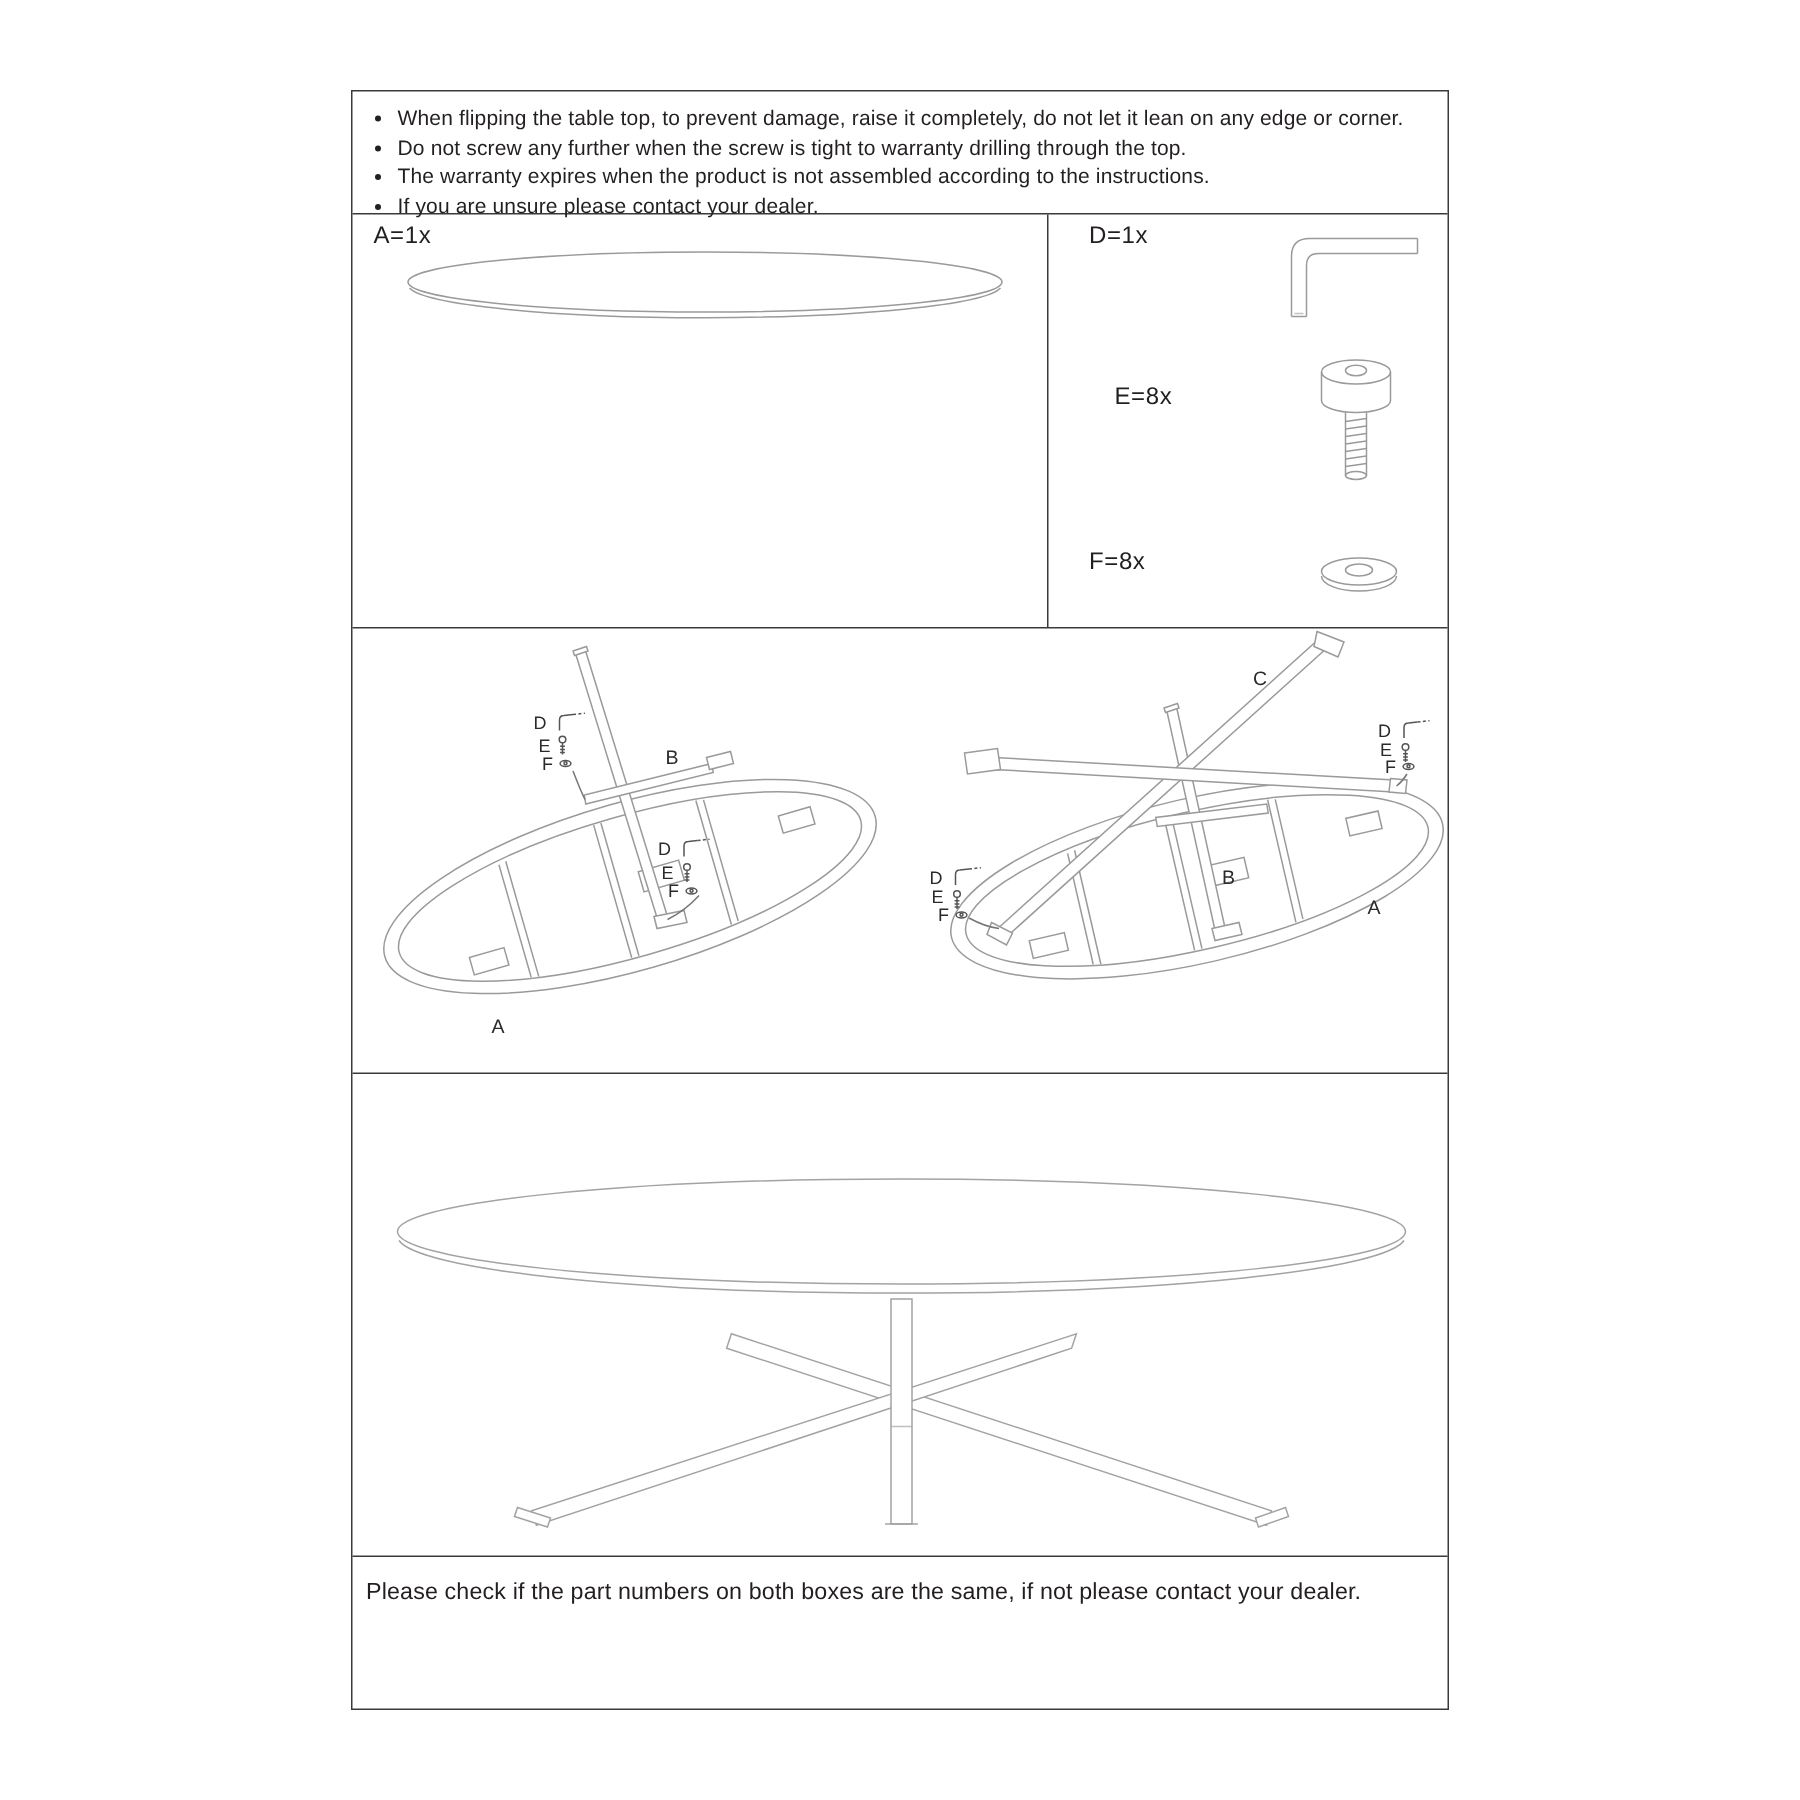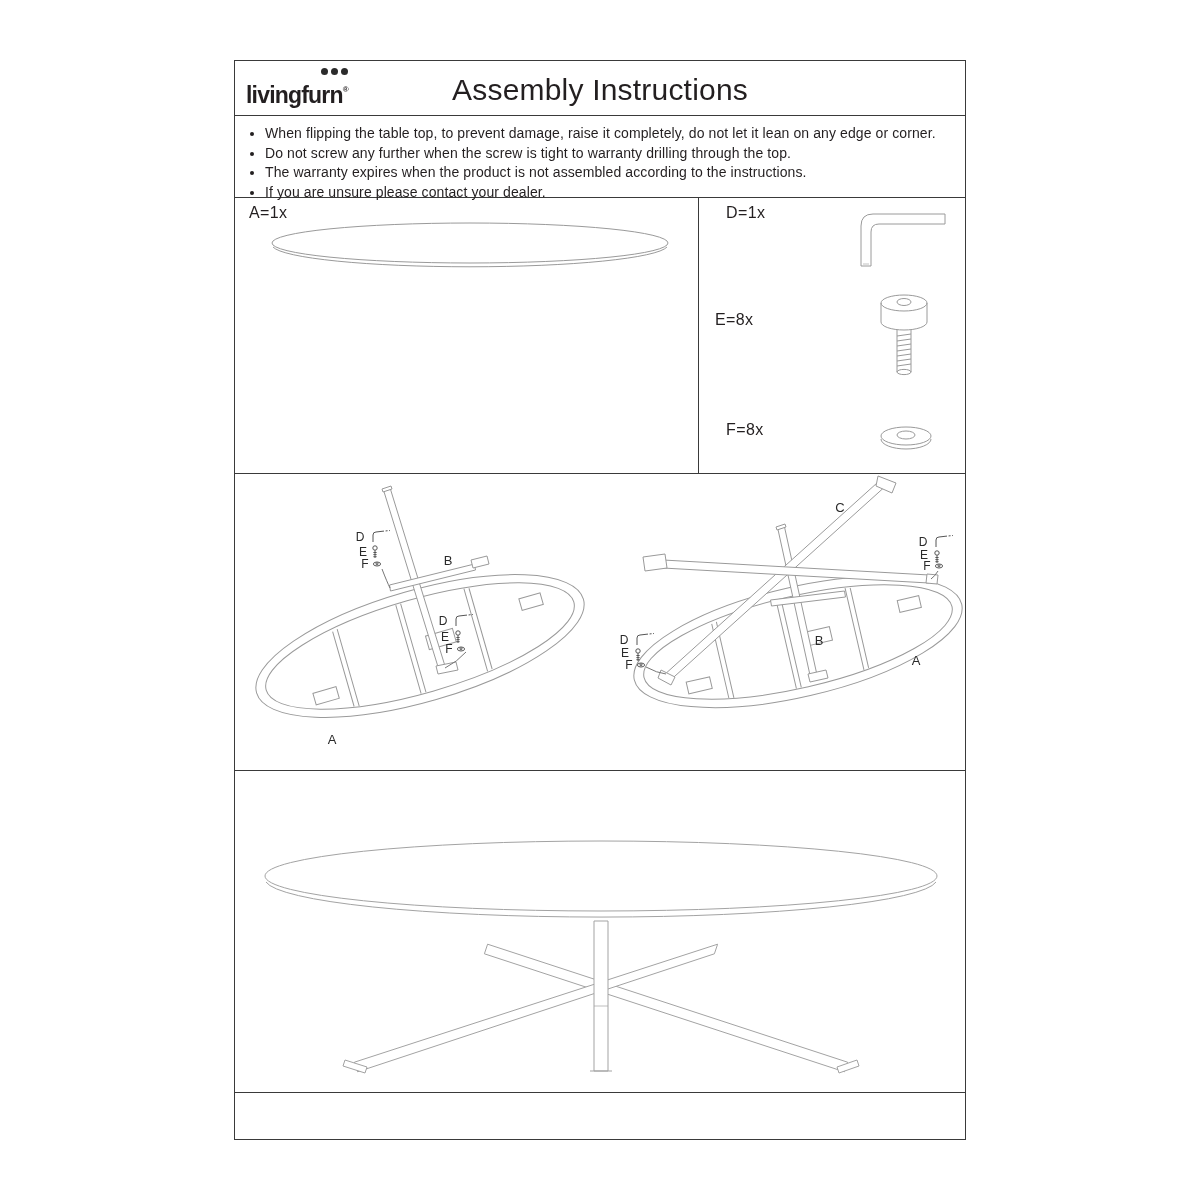--- a/index.html
+++ b/index.html
@@ -29,51 +29,40 @@
   .cell-a{height:94px;border-bottom:1px solid #3a3a3a;box-sizing:border-box;position:relative;}
   .parts-row{flex:1;display:flex;}
   .cell-b{width:173px;border-right:1px solid #3a3a3a;box-sizing:border-box;position:relative;}
   .cell-c{flex:1;position:relative;}
   .parts-right{flex:1;position:relative;}
   .part-label{font-size:16px;letter-spacing:0.4px;}
   .cell-a .part-label{position:absolute;left:14px;top:6px;}
   .cell-b .part-label{position:absolute;left:20px;bottom:13px;}
   .cell-c .part-label{position:absolute;left:17px;top:14px;}
   .lbl-d{position:absolute;left:27px;top:6px;}
-  .lbl-e{position:absolute;left:16px;top:113px;}
+  .lbl-e{position:absolute;left:44px;top:113px;}
   .lbl-f{position:absolute;left:27px;top:223px;text-align:center;}
   .svg-abs{position:absolute;}
   
   .assembly{position:relative;height:297px;border-bottom:1px solid #3a3a3a;box-sizing:border-box;overflow:hidden;}
   .assembly > svg{position:absolute;left:0;top:0;}
   .dlabel{position:absolute;font-size:12px;color:#2a2a2a;line-height:1;transform:translate(-50%,-50%);}
   .dlabel.big{font-size:13px;}
   
   .final{position:relative;height:322px;border-bottom:1px solid #3a3a3a;box-sizing:border-box;overflow:hidden;}
   
   .footer{height:47px;display:flex;align-items:center;padding-left:9px;box-sizing:border-box;}
   .footer span{font-size:15.5px;letter-spacing:0.1px;}
   svg{display:block;}
 </style>
 </head>
 <body>
 
 <div class="doc">
 
-  <div class="header">
-    <div class="logo">
-      <span>livingfurn</span><span class="reg">®</span>
-    </div>
-    <div class="logo-dots">
-      <i></i>
-      <i></i>
-      <i></i>
-    </div>
-    <div class="title">Assembly Instructions</div>
-  </div>
 
   <ul class="notes">
     <li>When flipping the table top, to prevent damage, raise it completely, do not let it lean on any edge or corner.</li>
     <li>Do not screw any further when the screw is tight to warranty drilling through the top.</li>
     <li>The warranty expires when the product is not assembled according to the instructions.</li>
     <li>If you are unsure please contact your dealer.</li>
   </ul>
 
   <div class="parts">
     <div class="parts-left">
@@ -240,14 +229,17 @@
         <polygon points="604,302 624,295 622,289 602,296"></polygon>
         <polygon points="482.6,173.2 479.4,182.8 122.6,300.8 119.4,291.2"></polygon>
         <polygon points="108,295 130,302 132,296 110,289"></polygon>
         <polygon points="359,150 373,150 373,300 359,300"></polygon>
         <path d="M355,300 L377,300" fill="none"></path>
         <path d="M359,235 L373,235" fill="none" opacity="0.7"></path>
       </g>
     </svg>
   </div>
 
+  <div class="footer">
+    <span>Please check if the part numbers on both boxes are the same, if not please contact your dealer.</span>
+  </div>
 
 </div>
 
 </body></html>

